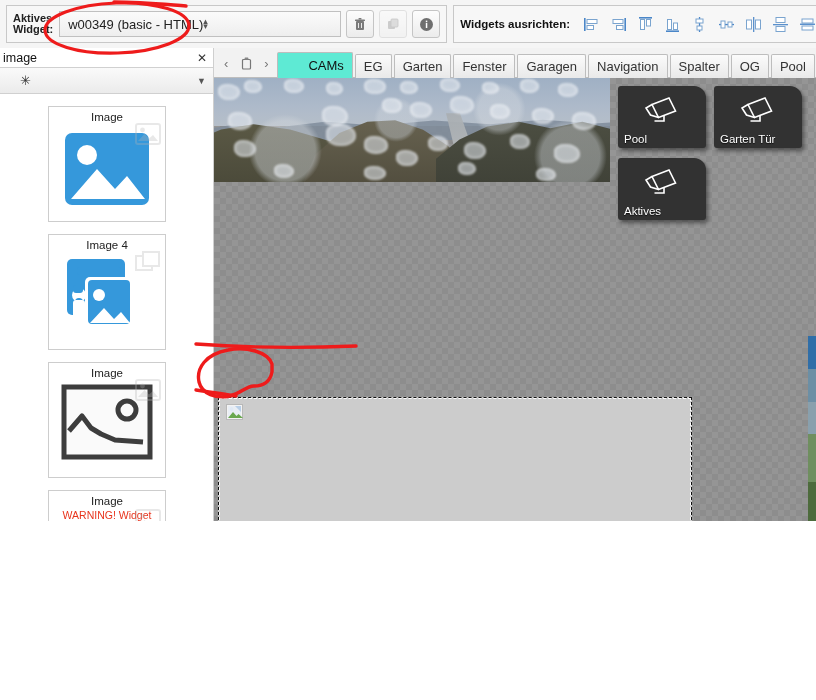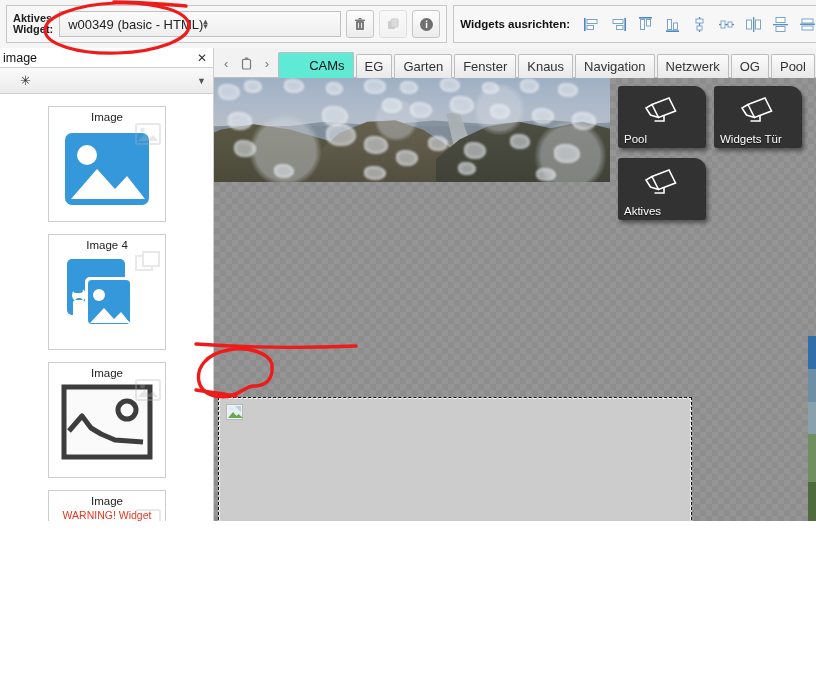--- a/index.html
+++ b/index.html
@@ -473,27 +473,27 @@
       <div class="tab">
           <span>EG</span>
         </div>
       <div class="tab">
           <span>Garten</span>
         </div>
       <div class="tab">
           <span>Fenster</span>
         </div>
       <div class="tab">
-          <span>Knaus</span>
+          <span>Garagen</span>
         </div>
       <div class="tab">
           <span>Navigation</span>
         </div>
       <div class="tab">
-          <span>Netzwerk</span>
+          <span>Spalter</span>
         </div>
       <div class="tab">
           <span>OG</span>
         </div>
       <div class="tab">
           <span>Pool</span>
         </div>
     </div>
 
     <div id="canvas">
@@ -558,21 +558,21 @@
 
 
           <div class="cambtn">
             <span class="camicon">
               <svg width="46" height="34" viewBox="0 0 46 34">
                 <path d="M13 12.5 L30 6 L36.5 19 L19.5 25.5 Z" fill="none" stroke="#fff" stroke-width="1.6"></path>
                 <path d="M13 12.5 L7 16 L11.5 23 L19.5 25.5" fill="none" stroke="#fff" stroke-width="1.6"></path>
                 <path d="M25 23 L25 29 L15.5 29" fill="none" stroke="#fff" stroke-width="1.6"></path>
               </svg>
             </span>
-            <span class="camlabel">Widgets Tür</span>
+            <span class="camlabel">Garten Tür</span>
           </div>
 
           <div class="cambtn">
             <span class="camicon">
               <svg width="46" height="34" viewBox="0 0 46 34">
                 <path d="M13 12.5 L30 6 L36.5 19 L19.5 25.5 Z" fill="none" stroke="#fff" stroke-width="1.6"></path>
                 <path d="M13 12.5 L7 16 L11.5 23 L19.5 25.5" fill="none" stroke="#fff" stroke-width="1.6"></path>
                 <path d="M25 23 L25 29 L15.5 29" fill="none" stroke="#fff" stroke-width="1.6"></path>
               </svg>
             </span>

